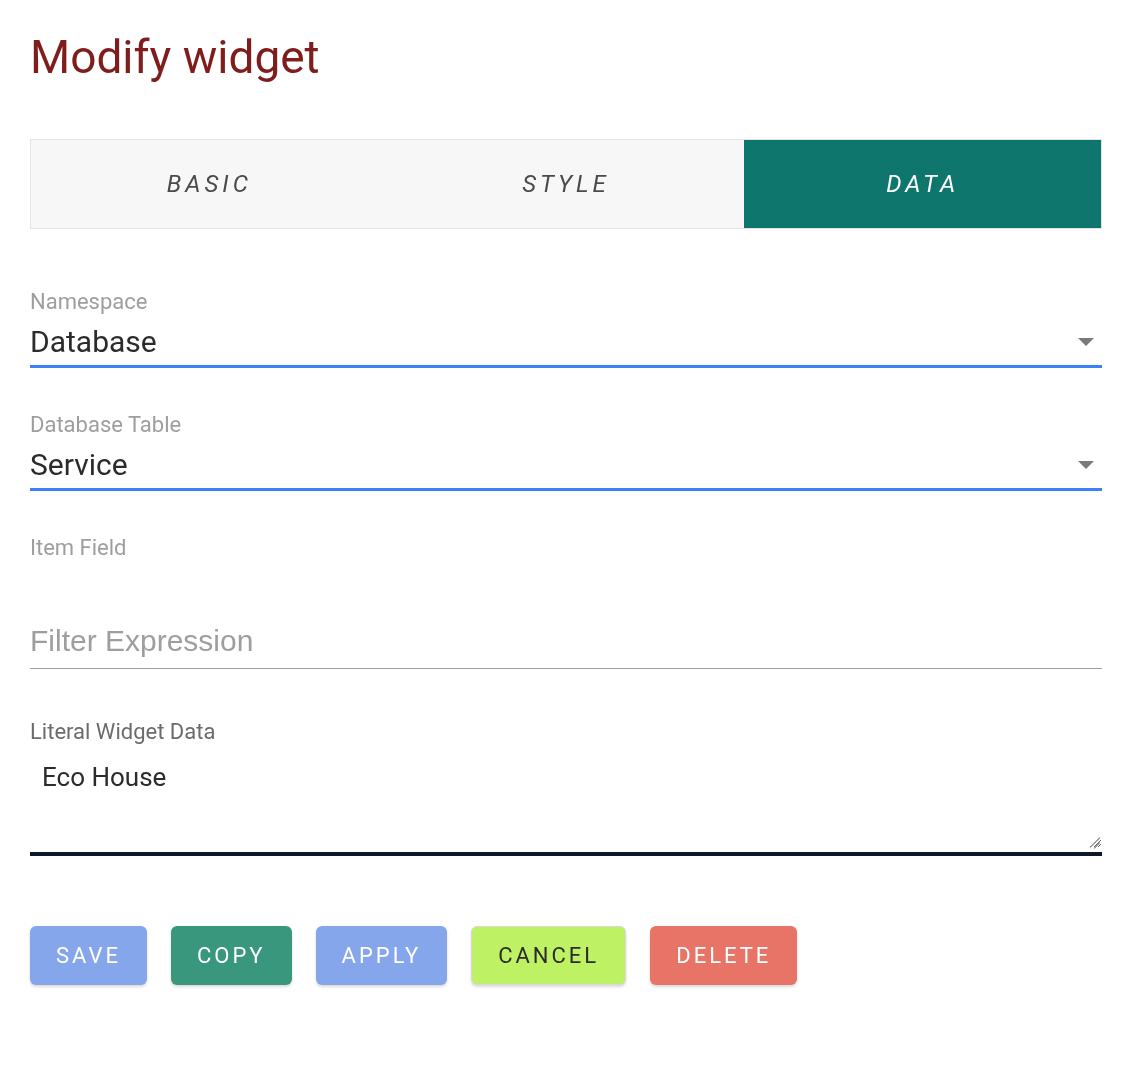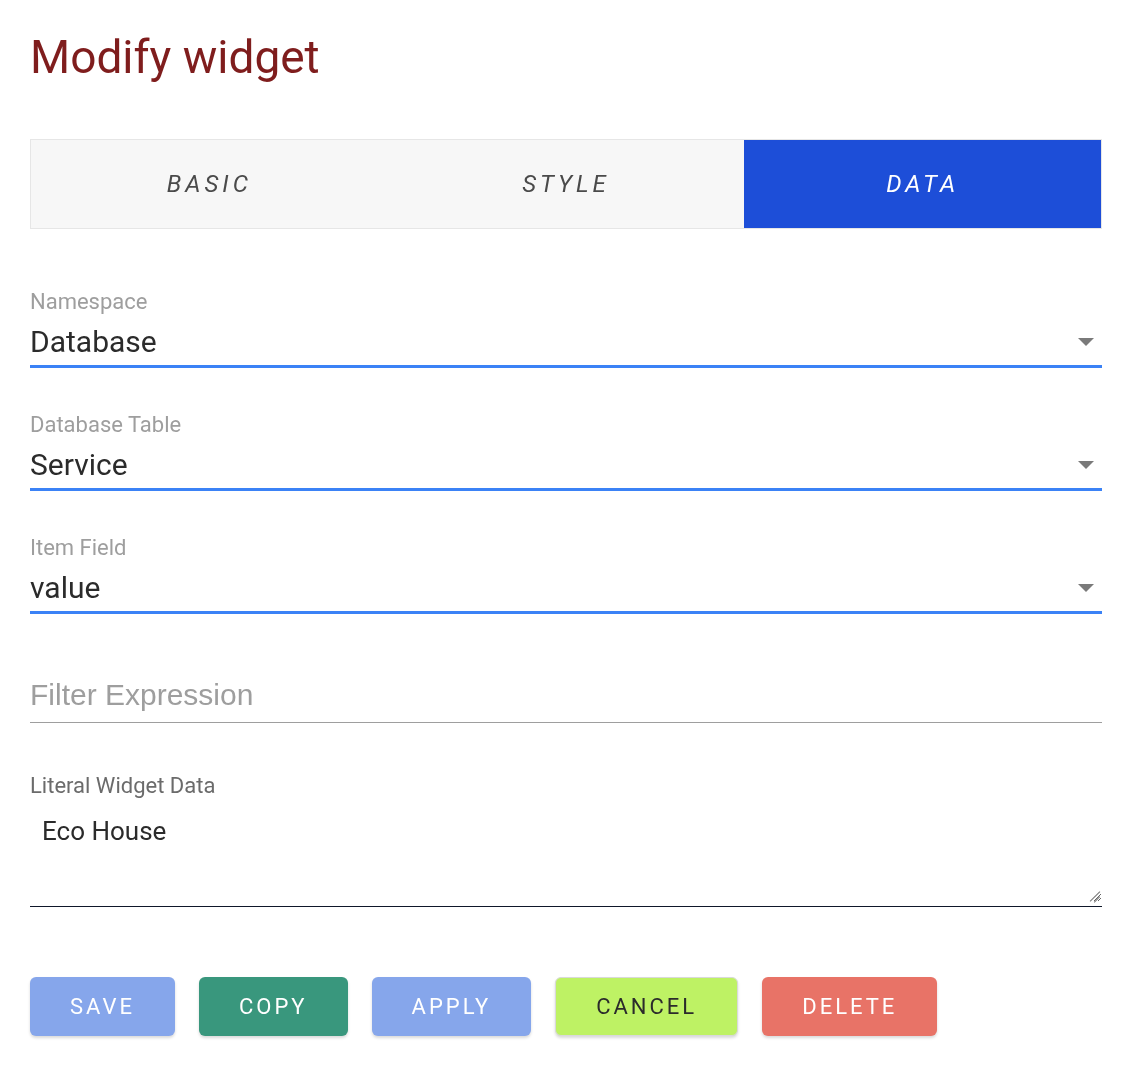--- a/index.html
+++ b/index.html
@@ -31,21 +31,21 @@
     flex: 1;
     text-align: center;
     padding: 30px 0;
     font-size: 24px;
     letter-spacing: 4px;
     color: #4a4a4a;
     cursor: pointer;
     user-select: none;
   }
   .tab.active {
-    background: #1d4ed8;
+    background: #0f766e;
     color: #ffffff;
   }
 
   .field-group {
     margin-bottom: 44px;
   }
   .field-label {
     font-size: 22px;
     color: #9e9e9e;
     margin-bottom: 6px;
@@ -87,21 +87,21 @@
   .text-input::placeholder {
     color: #9e9e9e;
   }
 
   .textarea-label {
     font-size: 22px;
     color: #6b6b6b;
     margin-bottom: 14px;
   }
   .textarea-wrap {
-    border-bottom: 1px solid #0f172a;
+    border-bottom: 4px solid #0f172a;
     margin-bottom: 70px;
     position: relative;
   }
   .textarea {
     width: 100%;
     border: none;
     outline: none;
     font-size: 26px;
     color: #2b2b2b;
     background: transparent;
@@ -129,21 +129,21 @@
   .resize-handle::before { width: 14px; right: -2px; bottom: 5px; }
   .resize-handle::after  { width: 8px;  right: -1px; bottom: 2px; }
 
   .button-row {
     display: flex;
     gap: 24px;
   }
   .btn {
     border: none;
     border-radius: 6px;
-    padding: 16px 40px;
+    padding: 16px 26px;
     font-size: 22px;
     letter-spacing: 3px;
     cursor: pointer;
     font-family: inherit;
     box-shadow: 0 2px 3px rgba(0,0,0,0.15);
   }
   .btn-blue   { background: #86a6eb; color: #ffffff; }
   .btn-teal   { background: #39977d; color: #ffffff; }
   .btn-white  { background: #bef264; color: #2b2b2b; border: 1px solid #d9d9d9; }
   .btn-red    { background: #e87367; color: #ffffff; }
@@ -170,24 +170,20 @@
 <div class="field-group">
   <div class="field-label">Database Table</div>
   <div class="select-row">
     <span class="select-value">Service</span>
     <span class="caret"></span>
   </div>
 </div>
 
 <div class="field-group">
   <div class="field-label">Item Field</div>
-  <div class="select-row">
-    <span class="select-value">value</span>
-    <span class="caret"></span>
-  </div>
 </div>
 
 <div class="text-input-row">
   <input class="text-input" type="text" placeholder="Filter Expression" value="" style="">
 </div>
 
 <div>
   <div class="textarea-label">Literal Widget Data</div>
   <div class="textarea-wrap">
     <textarea class="textarea" style="">Eco House</textarea>

